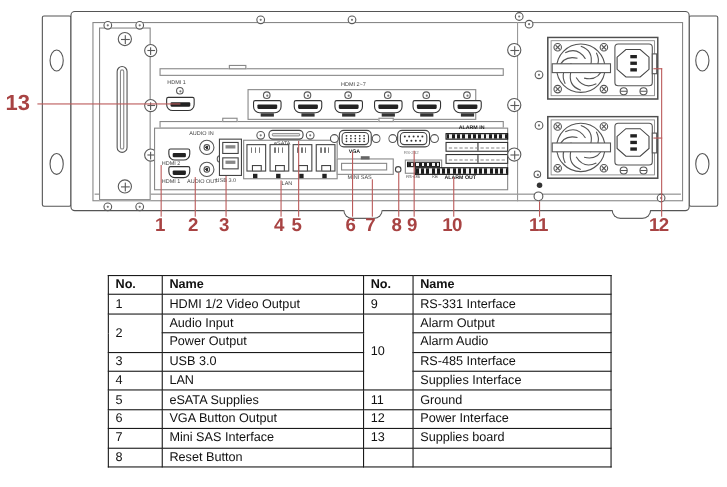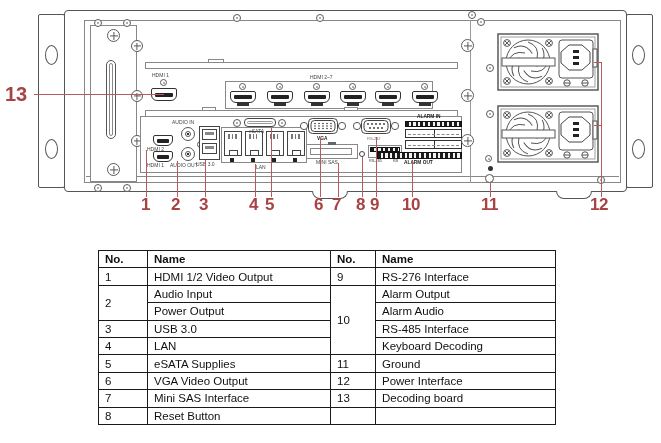--- a/index.html
+++ b/index.html
@@ -369,59 +369,59 @@
         <tr>
       <th>No.</th>
       <th>Name</th>
       <th>No.</th>
       <th>Name</th>
     </tr>
     <tr>
       <td>1</td>
       <td>HDMI 1/2 Video Output</td>
       <td>9</td>
-      <td>RS-276 Interface</td>
+      <td>RS-331 Interface</td>
     </tr>
     <tr>
       <td rowspan="2">2</td>
       <td>Audio Input</td>
       <td rowspan="4">10</td>
       <td>Alarm Output</td>
     </tr>
     <tr>
       <td>Power Output</td>
       <td>Alarm Audio</td>
     </tr>
     <tr>
       <td>3</td>
       <td>USB 3.0</td>
       <td>RS-485 Interface</td>
     </tr>
     <tr>
       <td>4</td>
       <td>LAN</td>
-      <td>Keyboard Decoding</td>
+      <td>Supplies Interface</td>
     </tr>
     <tr>
       <td>5</td>
       <td>eSATA Supplies</td>
       <td>11</td>
       <td>Ground</td>
     </tr>
     <tr>
       <td>6</td>
-      <td>VGA Video Output</td>
+      <td>VGA Button Output</td>
       <td>12</td>
       <td>Power Interface</td>
     </tr>
     <tr>
       <td>7</td>
       <td>Mini SAS Interface</td>
       <td>13</td>
-      <td>Decoding board</td>
+      <td>Supplies board</td>
     </tr>
     <tr>
       <td>8</td>
       <td>Reset Button</td>
       <td></td>
       <td></td>
     </tr>
   </tbody>
     </table>
 

